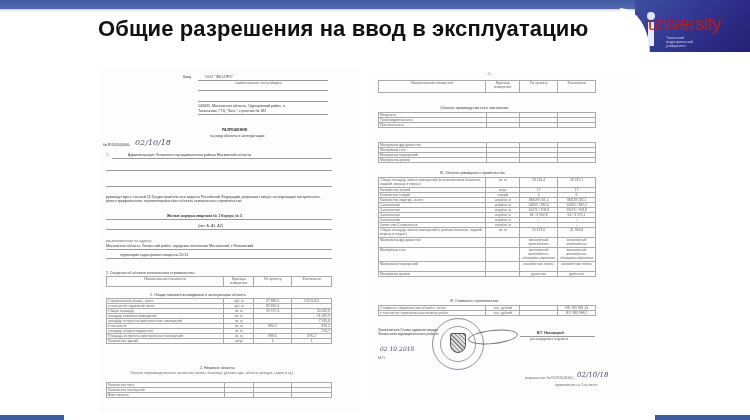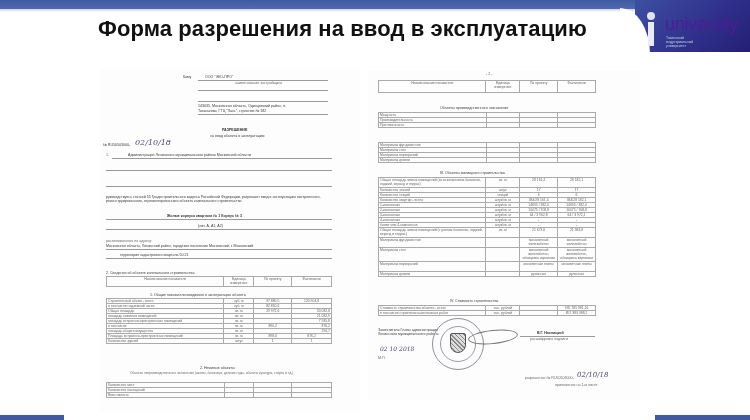--- a/index.html
+++ b/index.html
@@ -13,21 +13,21 @@
     background: linear-gradient(180deg, #c9d0e4, #ffffff); }
   .logo-panel { position: absolute; right: 0; top: 0; width: 115px; height: 52px;
     background: linear-gradient(135deg, #3d4fa0 0%, #2f2f8a 60%, #241f73 100%);
     border-bottom-left-radius: 14px; }
   .logo-curve { position: absolute; right: 100px; top: 8px; width: 30px; height: 46px;
     background: #fff; border-top-right-radius: 30px 46px; }
   .logo-i { position: absolute; right: 94px; top: 12px; width: 10px; height: 34px; }
   .logo-i .dot { position: absolute; left: 1px; top: 0; width: 8px; height: 8px; border-radius: 50%;
     background: #dfe4f5; }
   .logo-i .bar { position: absolute; left: 2px; top: 10px; width: 6px; height: 24px; background: #e9ecf8; }
-  .logo-text { position: absolute; right: 12px; top: 14px; color: #4c1d95; font-size: 18px;
+  .logo-text { position: absolute; right: 29px; top: 14px; color: #b91c1c; font-size: 18px;
     letter-spacing: -0.3px; }
   .logo-sub { position: absolute; right: 40px; top: 36px; width: 44px; font-size: 3.5px;
     line-height: 4px; color: #c7cdea; }
 
   .page-title { position: absolute; left: 98px; top: 16px; font-size: 22px; font-weight: bold;
     color: #111; letter-spacing: 0.1px; }
 
   .bottom-bar-left { position: absolute; left: 0; bottom: 0; width: 64px; height: 5px; background: #3e5aa1; }
   .bottom-bar-right { position: absolute; right: 0; bottom: 0; width: 95px; height: 5px; background: #3e5aa1; }
 
@@ -62,21 +62,21 @@
 <div class="top-bar-shadow"></div>
 <div class="logo-panel"></div>
 <div class="logo-curve"></div>
 <div class="logo-i">
     <div class="dot"></div>
     <div class="bar"></div>
   </div>
 <div class="logo-text">university</div>
 <div class="logo-sub">Тюменский индустриальный университет</div>
 
-<h1 class="page-title">Форма разрешения на ввод в эксплуатацию</h1>
+<h1 class="page-title">Общие разрешения на ввод в эксплуатацию</h1>
 
 <div class="scan scan-left"></div>
 
 <div class="t dark" style="left:183px;top:75px;">Кому</div>
 <div class="t dark" style="left:205px;top:75px;">ООО "ЭКО-ПРО"</div>
 <div class="line" style="left:198px;top:80px;width:130px;"></div>
 <div class="t" style="left:235px;top:81px;">наименование застройщика</div>
 <div class="line" style="left:198px;top:90px;width:130px;"></div>
 <div class="line" style="left:198px;top:101px;width:130px;"></div>
 <div class="t dark" style="left:198px;top:104px;">143035, Московская область, Одинцовский район, п.</div>

